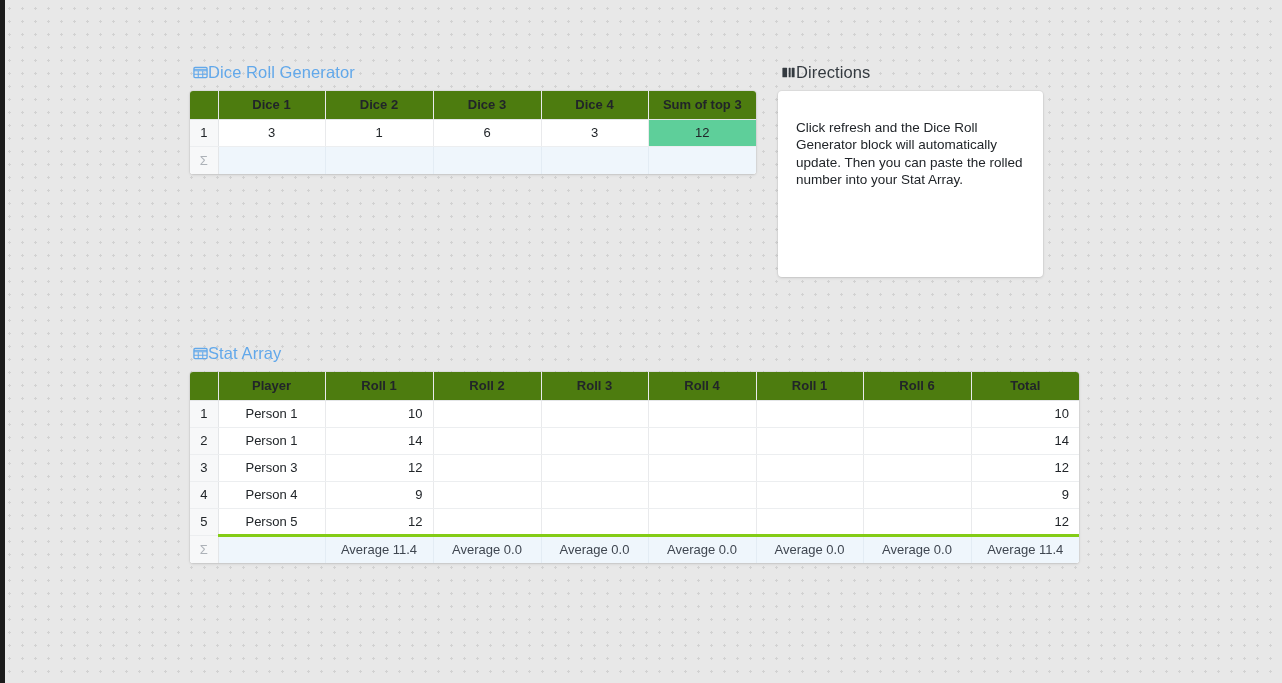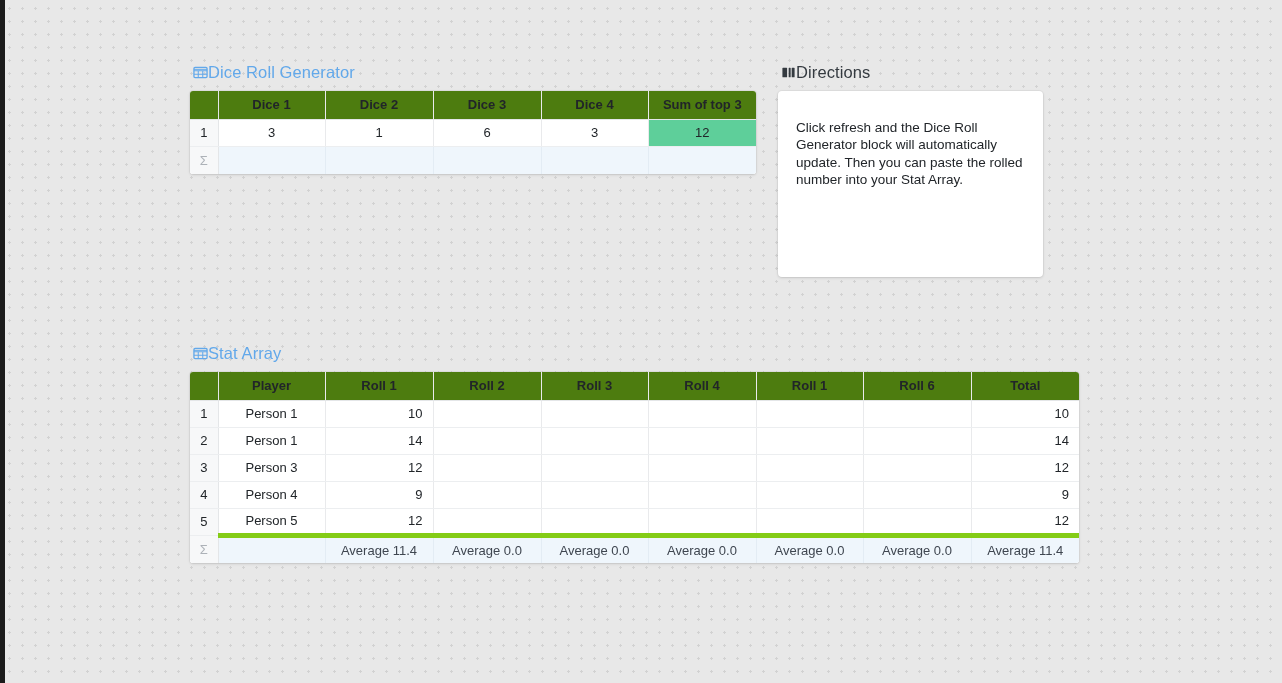--- a/index.html
+++ b/index.html
@@ -114,21 +114,21 @@
   
   tr.summary td {
     background: #eff6fc;
     border-bottom: none;
     border-right: 1px solid #e3ecf4;
     height: 28px;
     color: #3f4650;
   }
   tr.summary td:last-child { border-right: none; }
   tr.summary .gutter { background: #f7f8f9; color: #adb2b8; }
-  tr.summary-sep td { border-top: 5px solid #84cc16; }
+  tr.summary-sep td { border-top: 3px solid #84cc16; }
 
   
   .text-card {
     background: #ffffff;
     border-radius: 4px;
     box-shadow: 0 1px 3px rgba(0,0,0,0.13), 0 0 0 1px rgba(0,0,0,0.035);
     padding: 28px 18px;
   }
   .text-card p {
     font-size: 13.5px;

